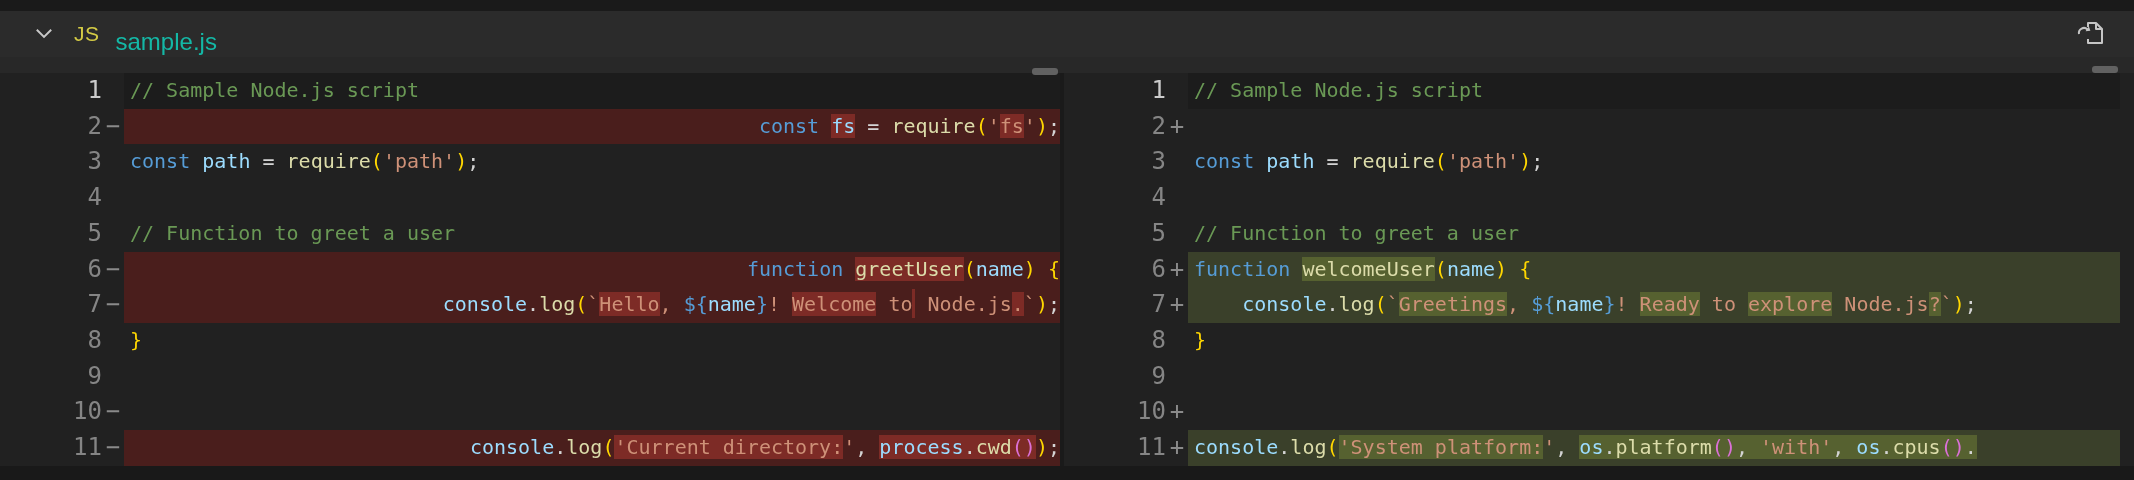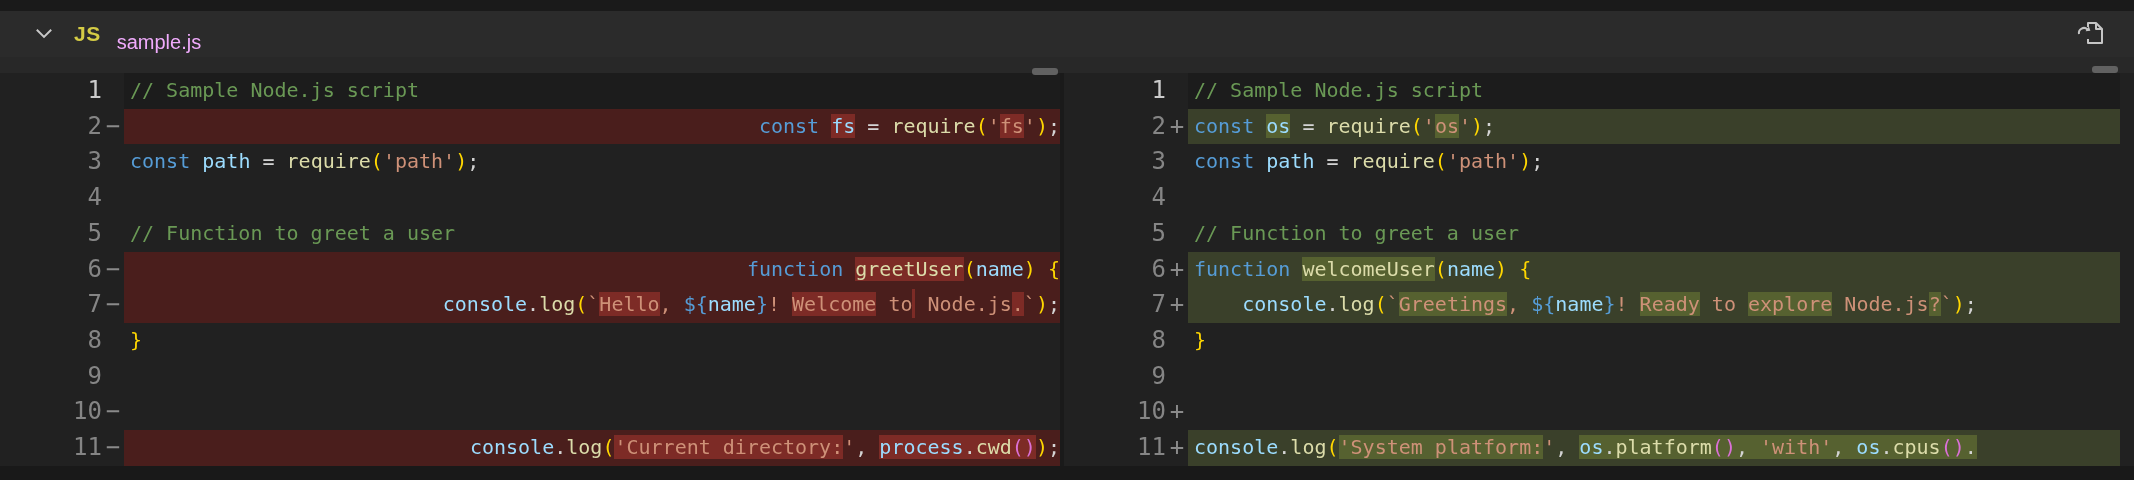--- a/index.html
+++ b/index.html
@@ -9,22 +9,22 @@
   }
   
   .top-strip{height:11px;background:#1a1a1a;}
   .bottom-strip{position:absolute;left:0;bottom:0;width:100%;height:14px;background:#191919;}
   
   .header{
     height:46px;background:#2b2b2b;display:flex;align-items:center;
     padding:0 24px 0 30px;box-sizing:border-box;gap:16px;
   }
   .chev-btn{width:28px;height:28px;display:flex;align-items:center;justify-content:center;background:none;border:none;padding:0;cursor:pointer;}
-  .js-badge{color:#d4cb45;font-weight:bold;font-size:21px;letter-spacing:.5px;}
-  .filename{color:#f0abfc;font-size:20px;margin-top:16px;}
+  .js-badge{color:#d4cb45;font-weight:normal;font-size:21px;letter-spacing:.5px;}
+  .filename{color:#14b8a6;font-size:24px;margin-top:16px;}
   .spacer{flex:1;}
   .gtf-btn{width:38px;height:38px;display:flex;align-items:center;justify-content:center;background:none;border:none;padding:0;cursor:pointer;border-radius:5px;}
   
   .top-band{height:16px;background:#282828;}
   .editor{
     position:relative;display:flex;height:393px;background:#212121;
     font-family:"DejaVu Sans Mono","Liberation Mono",monospace;
   }
   .pane{overflow:hidden;}
   .pane.left{width:1060px;}
@@ -164,21 +164,20 @@
     <div class="pane right">
       <div class="rows">
           <div class="row active">
             <div class="num">1</div>
             <div class="sign"></div>
             <div class="content"><span class="tk c-comment">// Sample Node.js script</span></div>
           </div>
           <div class="row added">
             <div class="num">2</div>
             <div class="sign">+</div>
-            <div class="content"><span class="tk c-kw">const</span><span class="tk c-op"> </span><span class="tk c-var hl">os</span><span class="tk c-op"> = </span><span class="tk c-fn">require</span><span class="tk c-b1">(</span><span class="tk c-str">'</span><span class="tk c-str hl">os</span><span class="tk c-str">'</span><span class="tk c-b1">)</span><span class="tk c-op">;</span></div>
           </div>
           <div class="row context">
             <div class="num">3</div>
             <div class="sign"></div>
             <div class="content"><span class="tk c-kw">const</span><span class="tk c-op"> </span><span class="tk c-var">path</span><span class="tk c-op"> = </span><span class="tk c-fn">require</span><span class="tk c-b1">(</span><span class="tk c-str">'path'</span><span class="tk c-b1">)</span><span class="tk c-op">;</span></div>
           </div>
           <div class="row context">
             <div class="num">4</div>
             <div class="sign"></div>
             <div class="content"></div>

